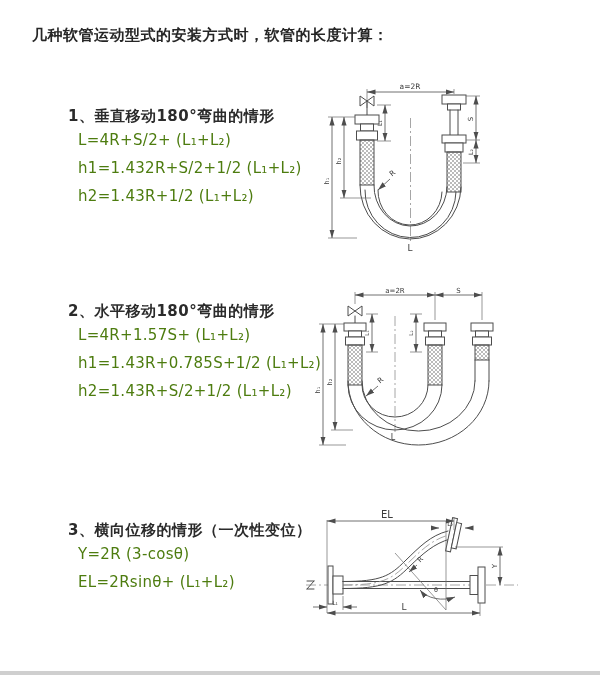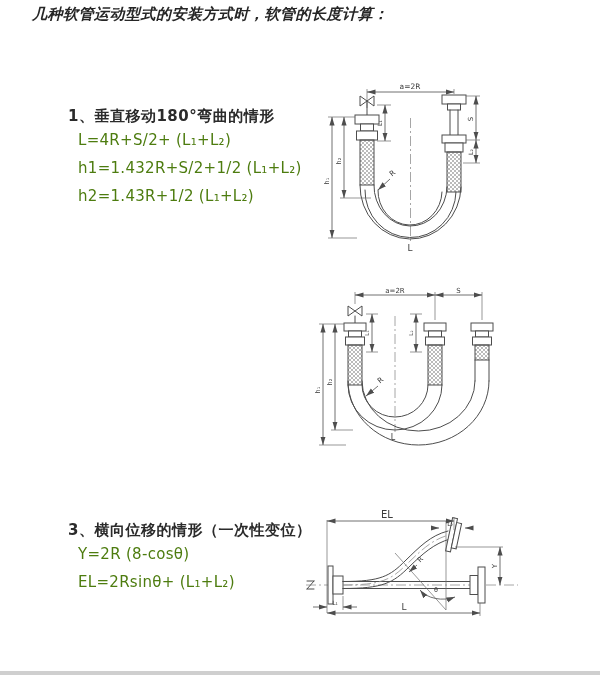--- a/index.html
+++ b/index.html
@@ -2,22 +2,22 @@
 <html><head>
 <meta charset="utf-8">
 <style>
   html,body{margin:0;padding:0;background:#e8e8e8;}
   .page{
     position:relative;width:600px;height:675px;background:#ffffff;
     font-family:"DejaVu Sans","Liberation Sans",sans-serif;color:#2b2b2b;
     overflow:hidden;margin:0 auto;
   }
   .title{
-    position:absolute;left:32px;top:5px;font-size:15px;font-weight:600;
-    letter-spacing:.5px;color:#262626;font-style:italic;
+    position:absolute;left:32px;top:26px;font-size:15px;font-weight:600;
+    letter-spacing:.5px;color:#262626;
   }
   .section{position:absolute;left:48px;}
   .sec-heading{font-size:15px;line-height:20px;font-weight:600;color:#2b2b2b;letter-spacing:.5px;margin-left:20px;}
   .formulas{padding-left:30px;}
   .formula{font-size:15px;line-height:28px;color:#4d7c0f;letter-spacing:.3px;white-space:pre;}
   .diagram{position:absolute;}
   svg{display:block;overflow:visible;}
   .ln{stroke:#4d4d4d;stroke-width:1;fill:none;stroke-linecap:round;}
   .thin{stroke:#6b6b6b;stroke-width:.7;fill:none;}
   .cl{stroke:#8f8f8f;stroke-width:.8;fill:none;stroke-dasharray:10 3 2 3;}
@@ -38,25 +38,33 @@
 
   <div class="section" style="top:106px;">
     <div class="sec-heading">1、垂直移动180°弯曲的情形</div>
     <div class="formulas">
       <div class="formula">L=4R+S/2+ (L₁+L₂)</div>
       <div class="formula">h1=1.432R+S/2+1/2 (L₁+L₂)</div>
       <div class="formula">h2=1.43R+1/2 (L₁+L₂)</div>
     </div>
   </div>
 
+  <div class="section" style="top:301px;">
+    <div class="sec-heading">2、水平移动180°弯曲的情形</div>
+    <div class="formulas">
+      <div class="formula">L=4R+1.57S+ (L₁+L₂)</div>
+      <div class="formula">h1=1.43R+0.785S+1/2 (L₁+L₂)</div>
+      <div class="formula">h2=1.43R+S/2+1/2 (L₁+L₂)</div>
+    </div>
+  </div>
 
   <div class="section" style="top:520px;">
     <div class="sec-heading">3、横向位移的情形（一次性变位）</div>
     <div class="formulas">
-      <div class="formula">Y=2R (8-cosθ)</div>
+      <div class="formula">Y=2R (3-cosθ)</div>
       <div class="formula">EL=2Rsinθ+ (L₁+L₂)</div>
     </div>
   </div>
 
   <div class="diagram" style="left:315px;top:63px;width:270px;height:192px;">
     <svg width="270" height="192" viewBox="0 0 270 192">
       <defs>
         <marker id="ar" markerUnits="userSpaceOnUse" markerWidth="10" markerHeight="8" refX="8.5" refY="3" orient="auto-start-reverse">
           <path d="M0,0.4 L8.5,3 L0,5.6 Z" fill="#4d4d4d"></path>
         </marker>

